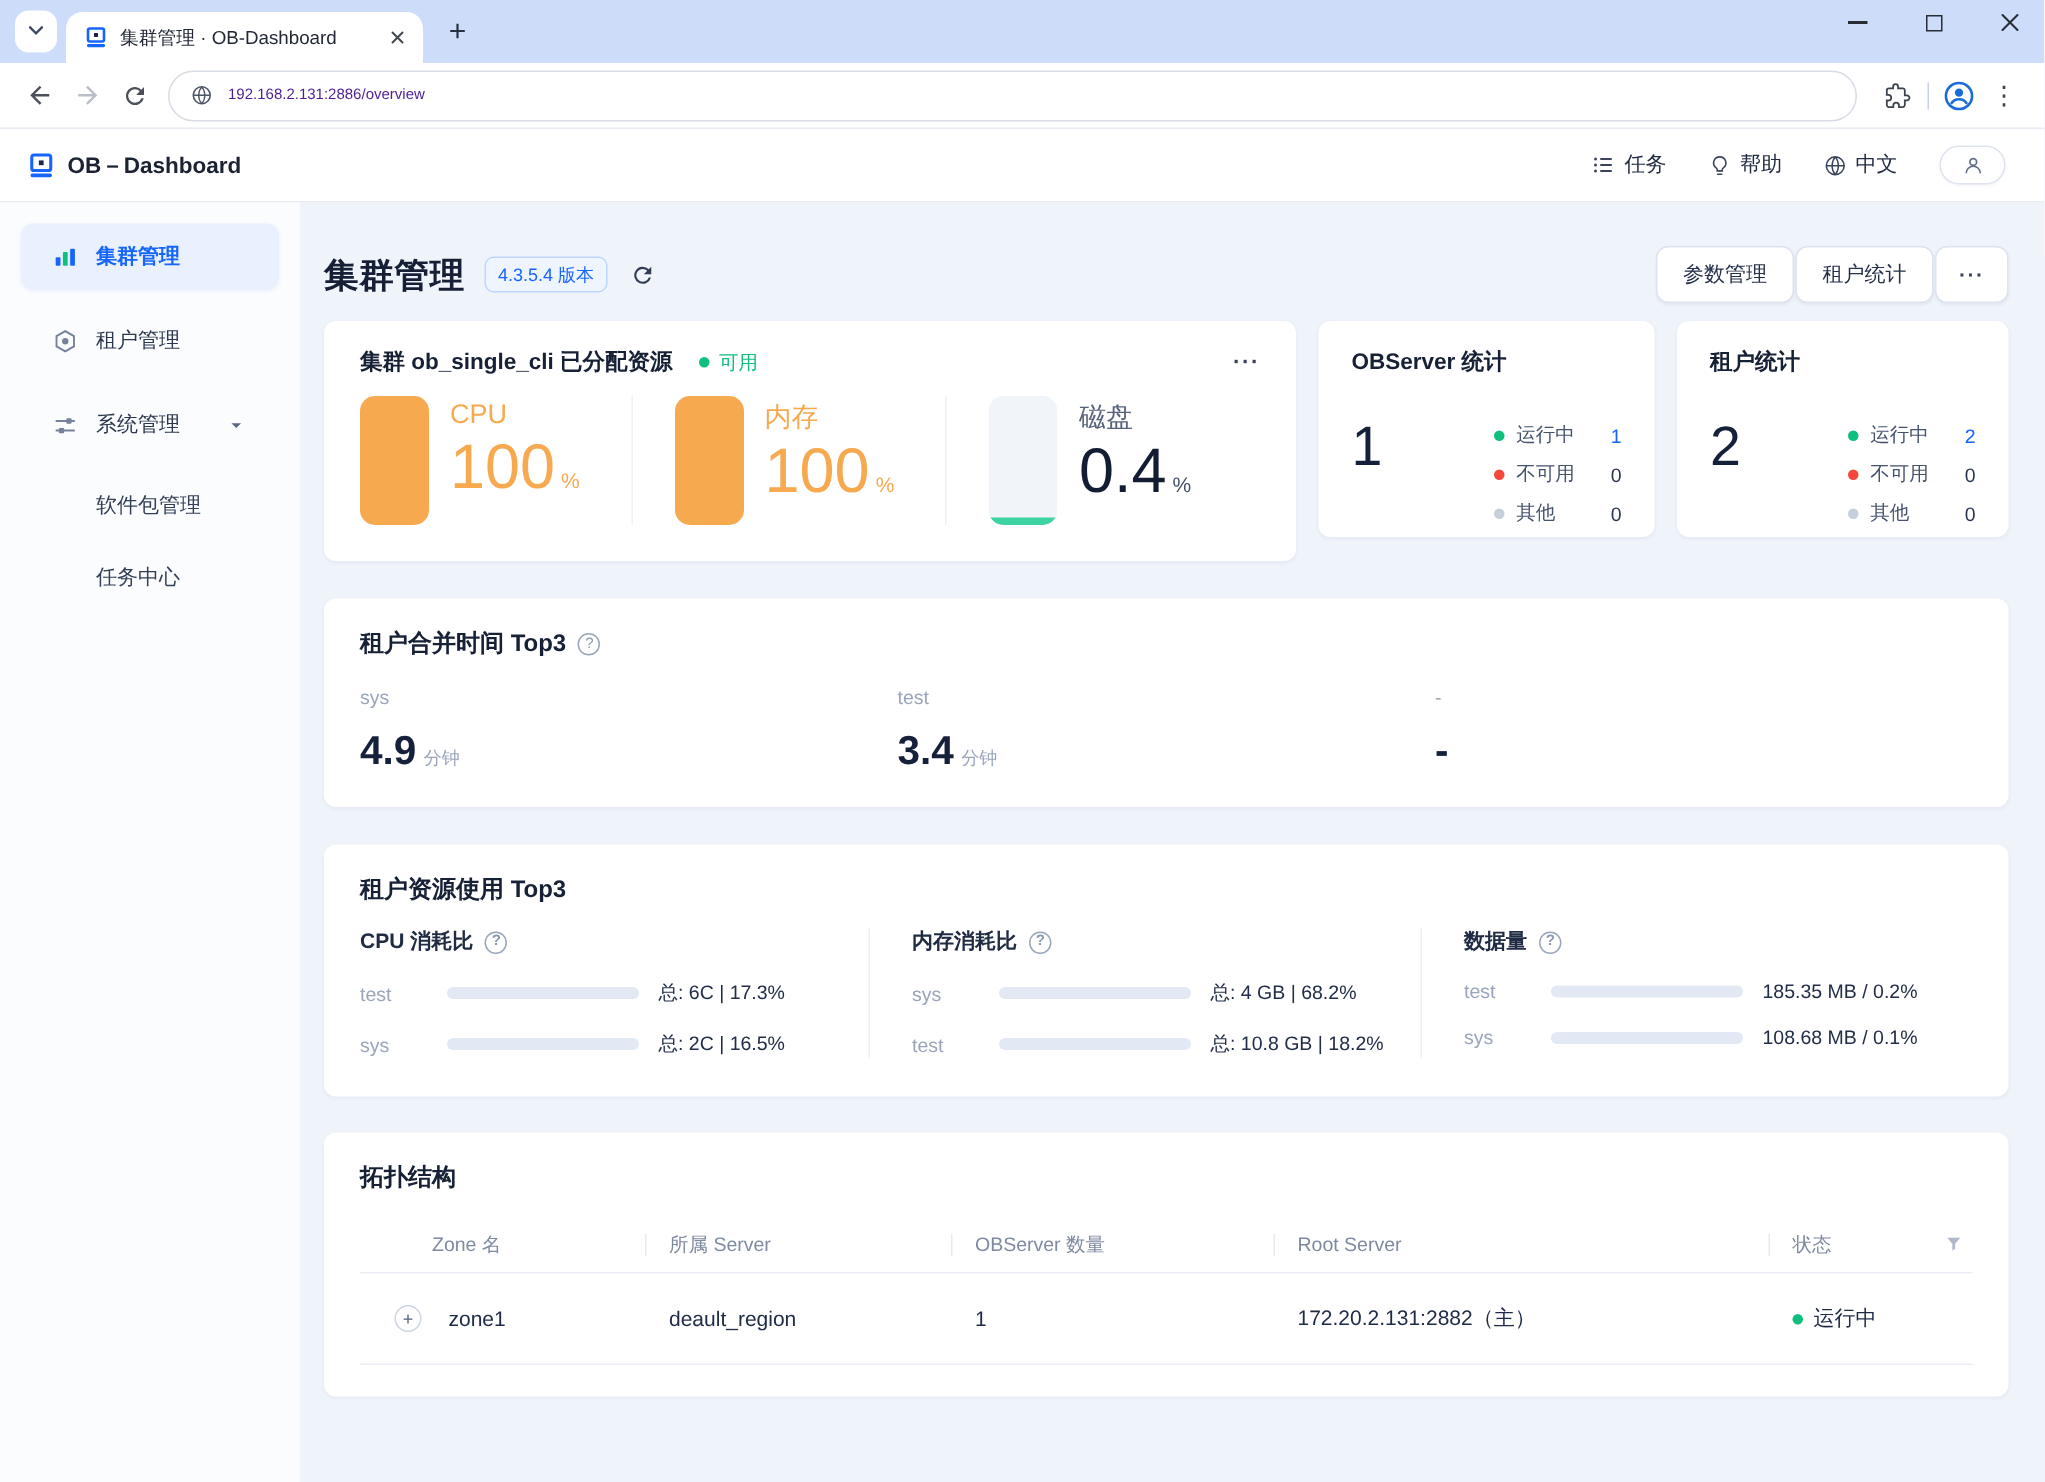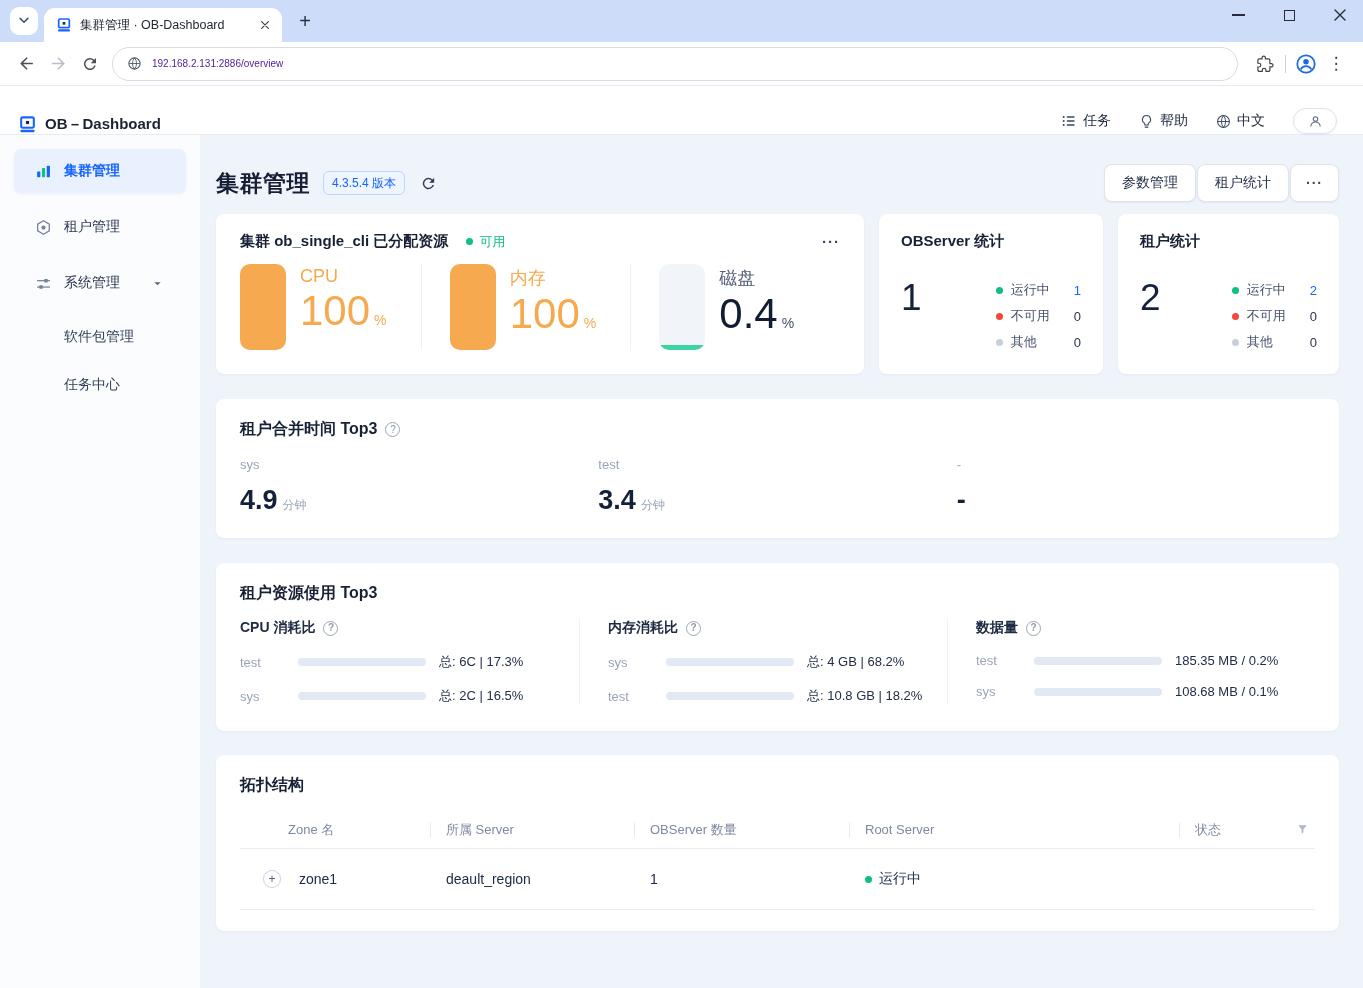--- a/index.html
+++ b/index.html
@@ -23,21 +23,21 @@
   .toolbar { height:44px; background:#fff; display:flex; align-items:center; padding:0 12px 0 10px; border-bottom:1px solid #e7eaf1; }
   .nav-btn { width:32px; height:32px; border:none; background:transparent; display:flex; align-items:center; justify-content:center; color:#4a4f59; cursor:pointer; }
   .nav-btn.disabled { color:#b9bdc6; }
   .urlbar { flex:1; height:34px; border:1px solid #d8dce5; border-radius:17px; background:#fff; display:flex; align-items:center; gap:10px; padding:0 14px; margin:0 12px 0 6px; cursor:text; }
   .url-text { font-size:10px; color:#4c1d95; }
   .tb-icon { width:30px; height:30px; display:flex; align-items:center; justify-content:center; color:#3e444e; cursor:pointer; }
   .tb-sep { width:1px; height:18px; background:#c9d2e2; margin:0 5px; }
   .menu-dots { font-size:17px; color:#3e444e; letter-spacing:0; }
 
   
-  .appheader { height:49px; background:#fff; border-bottom:1px solid #e8ebf2; display:flex; align-items:flex-end; padding:0 26px 0 18px; }
+  .appheader { height:49px; background:#fff; border-bottom:1px solid #e8ebf2; display:flex; align-items:center; padding:0 26px 0 18px; }
   .logo { display:flex; align-items:center; gap:8px; font-weight:700; font-size:15px; color:#1b2232; }
   .hnav { margin-left:auto; display:flex; align-items:center; gap:28px; font-size:14px; color:#222c42; }
   .hnav-item { display:flex; align-items:center; gap:6px; cursor:pointer; color:#222c42; }
   .hnav-item svg { color:#3a455c; }
   .avatar-pill { width:44px; height:26px; border:1px solid #dee3ee; border-radius:13px; background:#fff; display:flex; align-items:center; justify-content:center; color:#636f88; cursor:pointer; box-shadow:0 1px 2px rgba(30,50,90,.05); }
 
   
   .page-body { display:flex; height:853px; }
   .sidebar { width:200px; flex-shrink:0; background:#fafcfe; padding-top:14px; }
   .side-item { height:44px; margin:0 14px 12px; display:flex; align-items:center; gap:12px; padding-left:20px; font-size:14px; color:#2c374e; border-radius:8px; cursor:pointer; }
@@ -76,21 +76,21 @@
   .fill-orange { background:#f6a94e; } .fill-green { background:#3ed3a3; }
   .gauge-label { font-size:18px; margin-top:2px; }
   .gauge-num { display:flex; align-items:baseline; margin-top:2px; }
   .gauge-value { font-size:42px; line-height:1.05; }
   .gauge-unit { font-size:14px; margin-left:4px; }
   .g-orange .gauge-label, .g-orange .gauge-value, .g-orange .gauge-unit { color:#f6a94e; }
   .g-dark .gauge-label { color:#58627b; }
   .g-dark .gauge-value { color:#121c33; }
   .g-dark .gauge-unit { color:#454f68; }
 
-  .stat-card { height:160px; padding:18px 22px; }
+  .stat-card { height:144px; padding:18px 22px; }
   .stat-card.c2 { width:224px; } .stat-card.c3 { width:221px; }
   .stat-title { font-size:15px; font-weight:600; color:#172136; }
   .stat-body { display:flex; margin-top:28px; }
   .stat-total { font-size:37px; font-weight:500; color:#15203a; line-height:1; }
   .legend { margin-left:auto; display:flex; flex-direction:column; gap:8px; font-size:13px; padding-top:2px; }
   .legend-row { display:flex; align-items:center; gap:8px; color:#46536d; }
   .legend-val { margin-left:auto; padding-left:16px; color:#2a3550; }
   .legend-val.blue { color:#1765ff; }
 
   
@@ -543,20 +543,21 @@
               </span>
             </span>
           </div>
           <div class="t-row">
             <span class="tc1">
               <button class="expand-btn">+</button>
               <span>zone1</span>
             </span>
             <span class="tc2">deault_region</span>
             <span class="tc3">1</span>
+            <span class="tc4">172.20.2.131:2882（主）</span>
             <span class="tc5">
               <span class="t-status">
                 <span class="dot dot-green"></span>
                 <span>运行中</span>
               </span>
             </span>
           </div>
         </div>
       </div>
 

